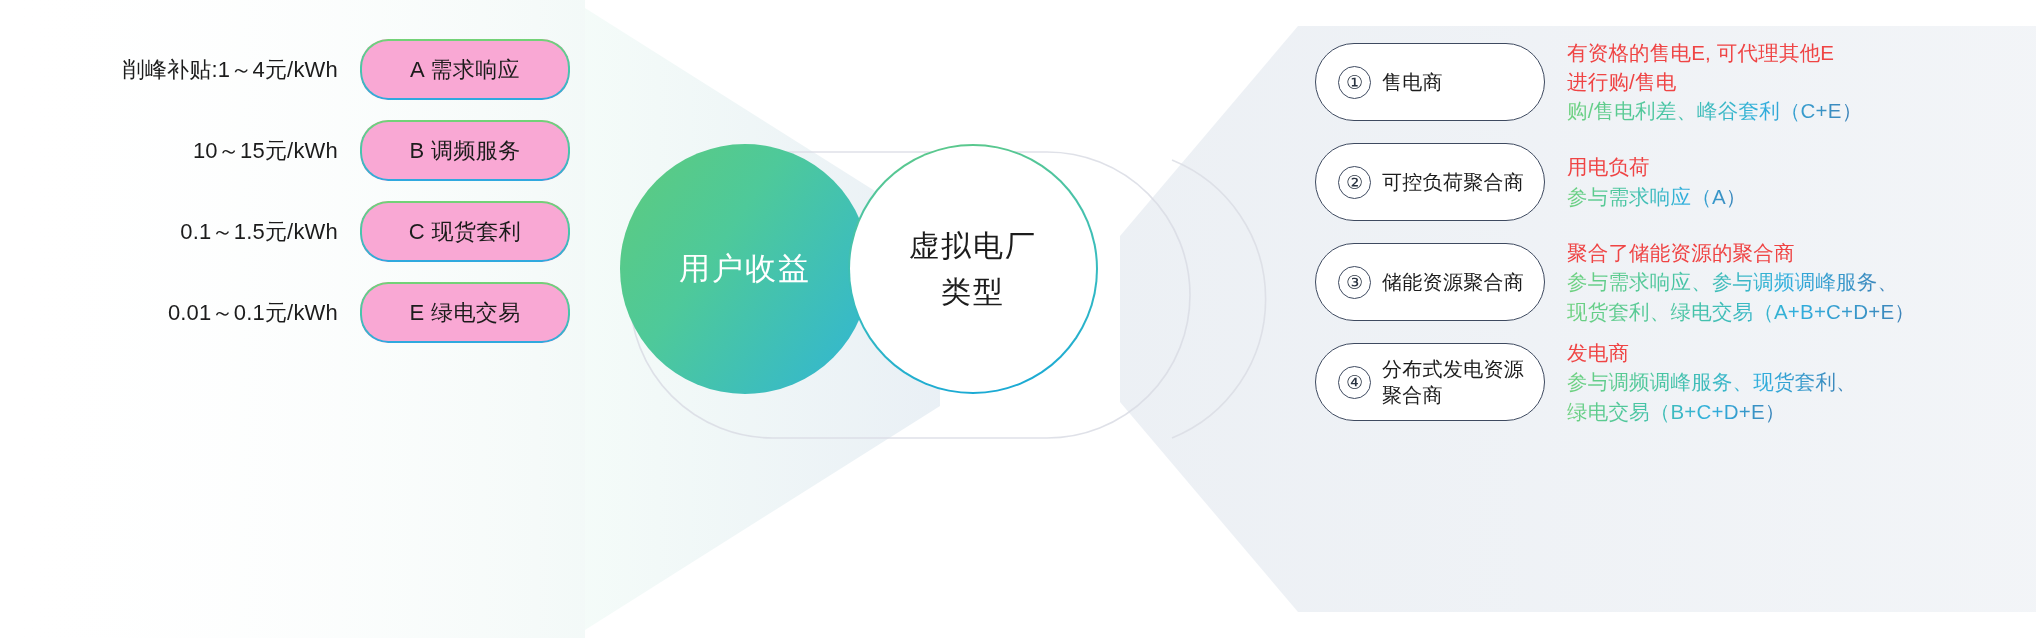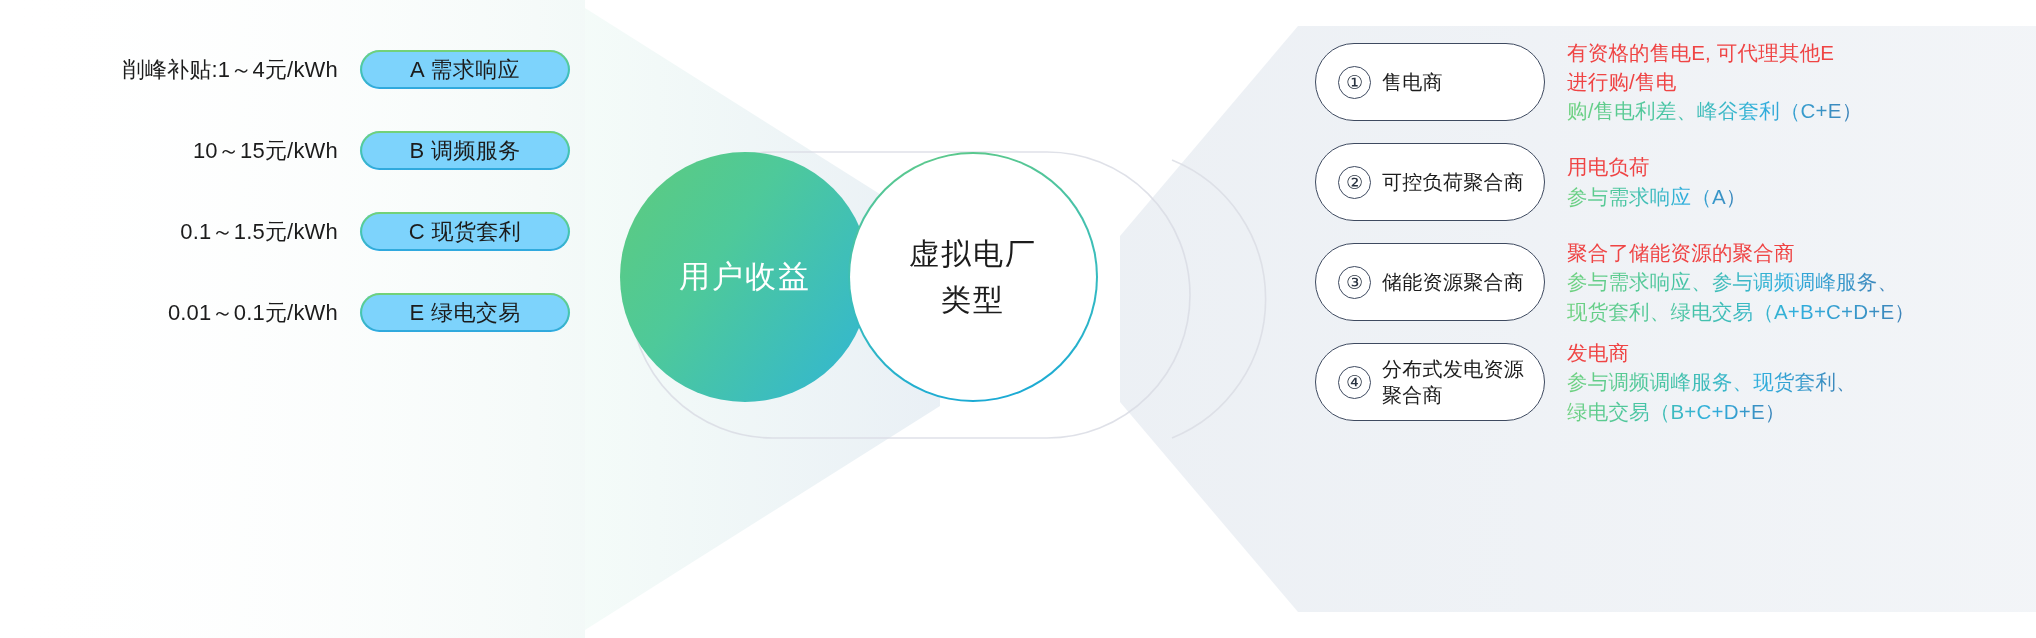--- a/index.html
+++ b/index.html
@@ -24,39 +24,39 @@
   .left-row{
     display:flex; align-items:center; justify-content:flex-end;
     height:55px; margin-bottom:26px;
   }
   .left-price{
     font-size:22px; color:#1c1c1c; white-space:nowrap;
     margin-right:22px; letter-spacing:.2px;
   }
   .pill{
     position:relative;
-    width:210px;height:39px;
+    width:210px;height:61px;
     border-radius:28px;
-    background:#7dd3fc;
+    background:#f9a8d4;
     display:flex;align-items:center;justify-content:center;
     box-sizing:border-box;
   }
   .pill::before{
     content:"";position:absolute;inset:0;border-radius:28px;padding:1.6px;
     background:linear-gradient(180deg,#74d276 0%,#49c8a8 48%,#2fa8e0 100%);
     -webkit-mask:linear-gradient(#000 0 0) content-box,linear-gradient(#000 0 0);
     -webkit-mask-composite:xor;mask-composite:exclude;
     pointer-events:none;
   }
   .pill-label{
     position:relative;font-size:22px;color:#1c1c1c;white-space:nowrap;letter-spacing:.4px;
   }
 
   
-  .center-wrap{position:absolute;left:620px;top:152px;width:560px;height:270px;text-decoration:underline;}
+  .center-wrap{position:absolute;left:620px;top:144px;width:560px;height:270px;text-decoration:underline;}
   .circle{
     position:absolute;top:0;width:250px;height:250px;border-radius:50%;
     display:flex;align-items:center;justify-content:center;text-align:center;
     box-sizing:border-box;
   }
   .circle-left{
     left:0;
     background:linear-gradient(125deg,#5ecb7d 0%,#4ec99a 40%,#30b5d6 100%);
   }
   .circle-left .ctext{color:#ffffff;font-size:31px;letter-spacing:2px;line-height:1.35;}

